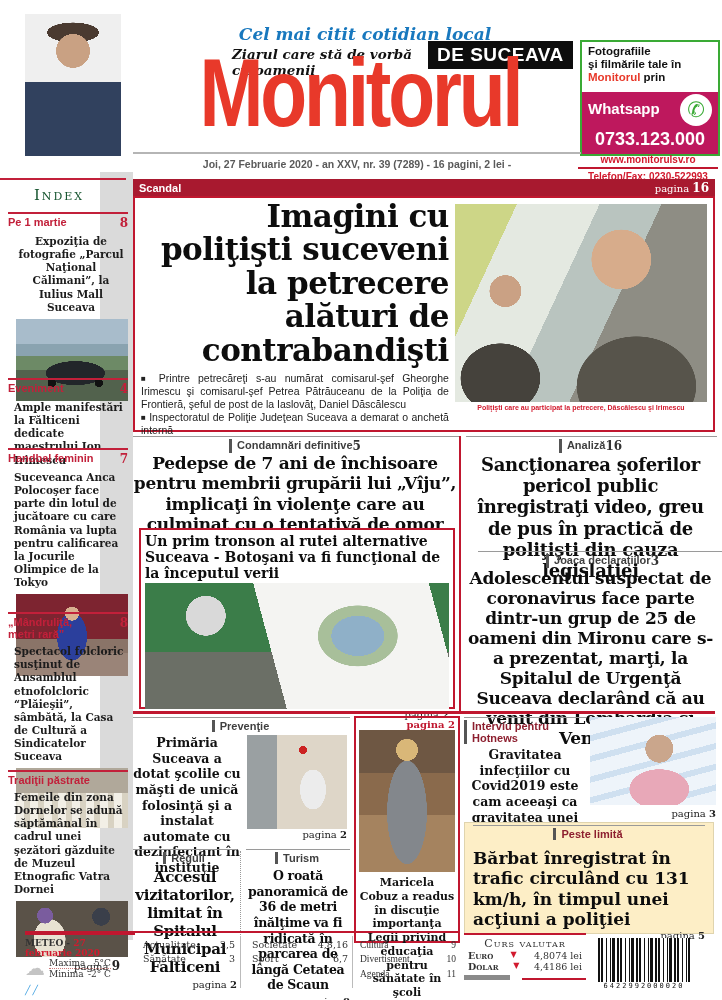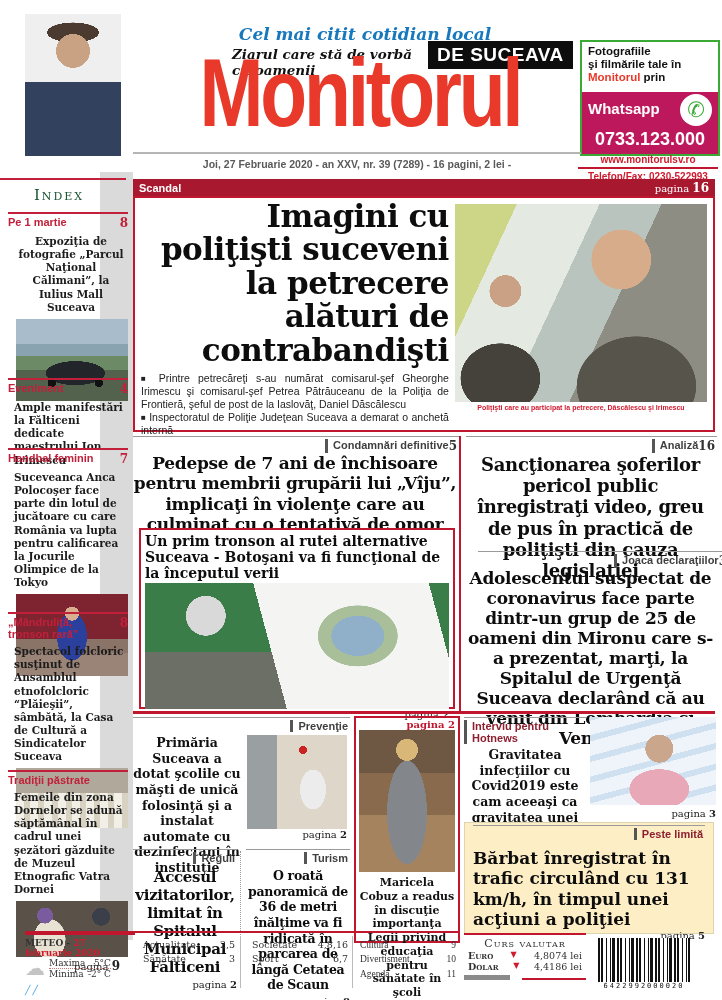--- a/index.html
+++ b/index.html
@@ -91,21 +91,21 @@
   .lead-bullets{margin-top:5px;font:10.5px/1.22 "Liberation Sans",sans-serif;color:#222;text-align:justify;}
   .sq{color:#222;font-size:8px;vertical-align:1px;}
   .lead-right{width:45%;padding:6px 6px 2px 2px;box-sizing:border-box;}
   .p-party{height:198px;background:
     radial-gradient(circle 30px at 66% 28%,#d7ac8b 0 99%,transparent 100%),
     radial-gradient(circle 16px at 20% 44%,#caa184 0 99%,transparent 100%),
     radial-gradient(ellipse 60px 50px at 72% 92%,#57544b 0 99%,transparent 100%),
     radial-gradient(ellipse 40px 35px at 18% 88%,#45423c 0 99%,transparent 100%),
     linear-gradient(115deg,#cdd687 0 18%,#e4e9e1 18% 42%,#b9c4bf 42% 60%,#8e8d84 60% 100%);}
   .lead-caption{text-align:center;font:bold 7px "Liberation Sans",sans-serif;color:#d21a2e;margin-top:2px;}
-  .kicker{border-top:1px solid #9a9a9a;display:flex;justify-content:flex-end;
+  .kicker{border-top:1px solid #9a9a9a;display:flex;justify-content:center;
     padding:2px 2px 0 0;font:bold 11px "Liberation Sans",sans-serif;color:#3f3f3f;}
   .kicker .tick{border-left:3px solid #555;padding-left:5px;}
   .kicker .num{font:bold 12px "DejaVu Serif",serif;color:#333;}
   .kicker.maroon{color:#8d1f2f;}
   .hl{font-family:"DejaVu Serif",serif;font-weight:bold;color:#0d0d0d;text-align:center;letter-spacing:-.3px;}
   .condamnari-k{left:133px;top:436px;width:324px;}
   .condamnari-h{left:133px;top:453px;width:324px;font-size:17px;line-height:1.2;}
   .map-box{left:139px;top:528px;width:316px;height:181px;border:2px solid #c0172f;
     box-sizing:border-box;padding:3px 4px;}
   .map-title{font:bold 14px/1.15 "DejaVu Serif",serif;text-align:left;color:#0d0d0d;}
@@ -230,21 +230,21 @@
     <div class="sb-head">
       <span>Handbal feminin</span>
       <span class="sb-page">7</span>
     </div>
     <div class="sb-text" style="text-align:left;">Suceveanca Anca Polocoşer face parte din lotul de jucătoare cu care România va lupta pentru calificarea la Jocurile Olimpice de la Tokyo</div>
     <div class="sb-photo p-handball photo"></div>
   </div>
 
   <div class="abs sb-sec" style="top:612px;">
     <div class="sb-head">
-      <span style="width:84px;">„Mândruliţă, tronson rară”</span>
+      <span style="width:84px;">„Mândruliţă, metri rară”</span>
       <span class="sb-page">8</span>
     </div>
     <div class="sb-text" style="text-align:left;">Spectacol folcloric susţinut de Ansamblul etnofolcloric “Plăieşii”, sâmbătă, la Casa de Cultură a Sindicatelor Suceava</div>
     <div class="sb-photo p-folk photo"></div>
   </div>
 
   <div class="abs sb-sec" style="top:770px;">
     <div class="sb-head">
       <span>Tradiţii păstrate</span>
     </div>

